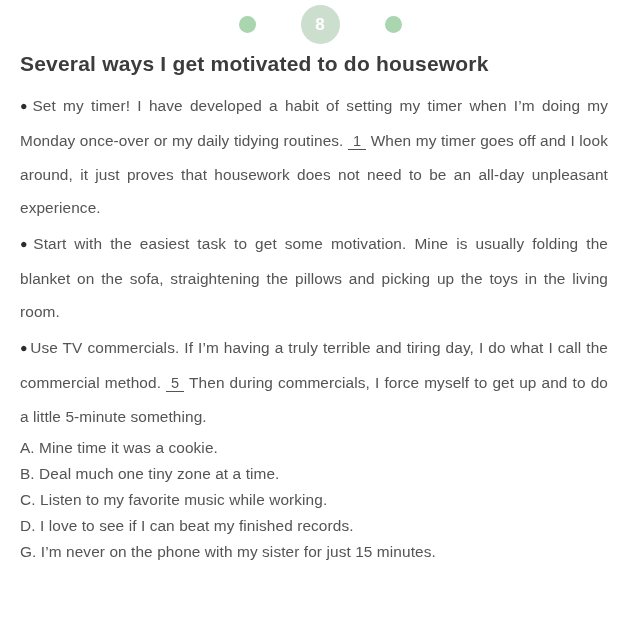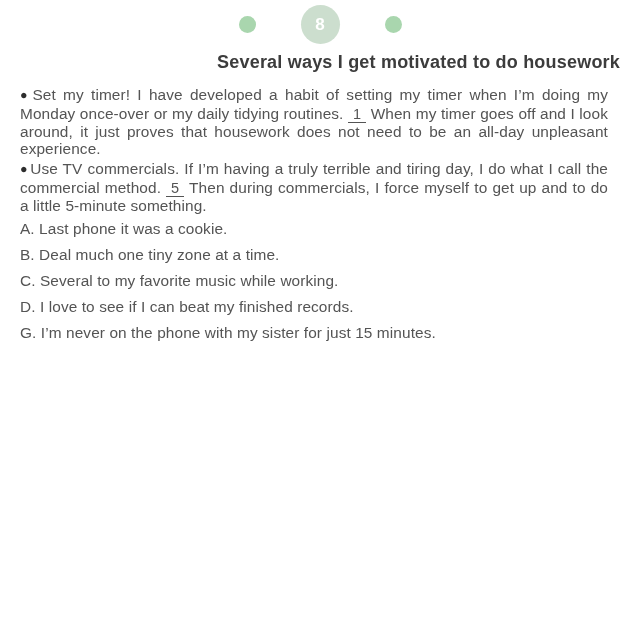--- a/index.html
+++ b/index.html
@@ -44,29 +44,29 @@
     justify-content: center;
   }
   .big-circle span {
     color: var(--circle-number, #ffffff);
     font-weight: bold;
     font-size: 17px;
     line-height: 1;
   }
   .title {
     margin: 7px 0 13px 0;
-    text-align: right;
-    font-size: 18px;
+    text-align: left;
+    font-size: 21px;
     font-weight: bold;
     color: var(--title-text, #3c3c3c);
     letter-spacing: 0.2px;
   }
   .para {
     font-size: 15.4px;
-    line-height: 17px;
+    line-height: 33px;
     text-align: justify;
     color: var(--body-text, #545454);
     margin: 0 12px 3px 0;
     letter-spacing: 0.1px;
   }
   .bullet {
     color: var(--bullet, #2d2d2d);
     font-size: 12.5px;
     margin-right: 2px;
     position: relative;
@@ -98,24 +98,25 @@
     <span class="big-circle">
       <span>8</span>
     </span>
     <span class="dot"></span>
   </div>
 
   <div class="title">Several ways I get motivated to do housework</div>
 
   <div id="paragraphs">
       <div class="para"><span class="bullet">●</span>Set my timer! I have developed a habit of setting my timer when I’m doing my Monday once-over or my daily tidying routines. <span class="blank">1</span> When my timer goes off and I look around, it just proves that housework does not need to be an all-day unpleasant experience.</div>
+      <div class="para"><span class="bullet">●</span>Start with the easiest task to get some motivation. Mine is usually folding the blanket on the sofa, straightening the pillows and picking up the toys in the living room.</div>
       <div class="para"><span class="bullet">●</span>Use TV commercials. If I’m having a truly terrible and tiring day, I do what I call the commercial method. <span class="blank">5</span> Then during commercials, I force myself to get up and to do a little 5-minute something.</div>
     </div>
 
   <div id="options" class="options">
-      <div class="option">A. Last phone it was a cookie.</div>
+      <div class="option">A. Mine time it was a cookie.</div>
       <div class="option">B. Deal much one tiny zone at a time.</div>
-      <div class="option">C. Several to my favorite music while working.</div>
+      <div class="option">C. Listen to my favorite music while working.</div>
       <div class="option">D. I love to see if I can beat my finished records.</div>
       <div class="option">G. I’m never on the phone with my sister for just 15 minutes.</div>
     </div>
 
 </div>
 
 </body></html>

